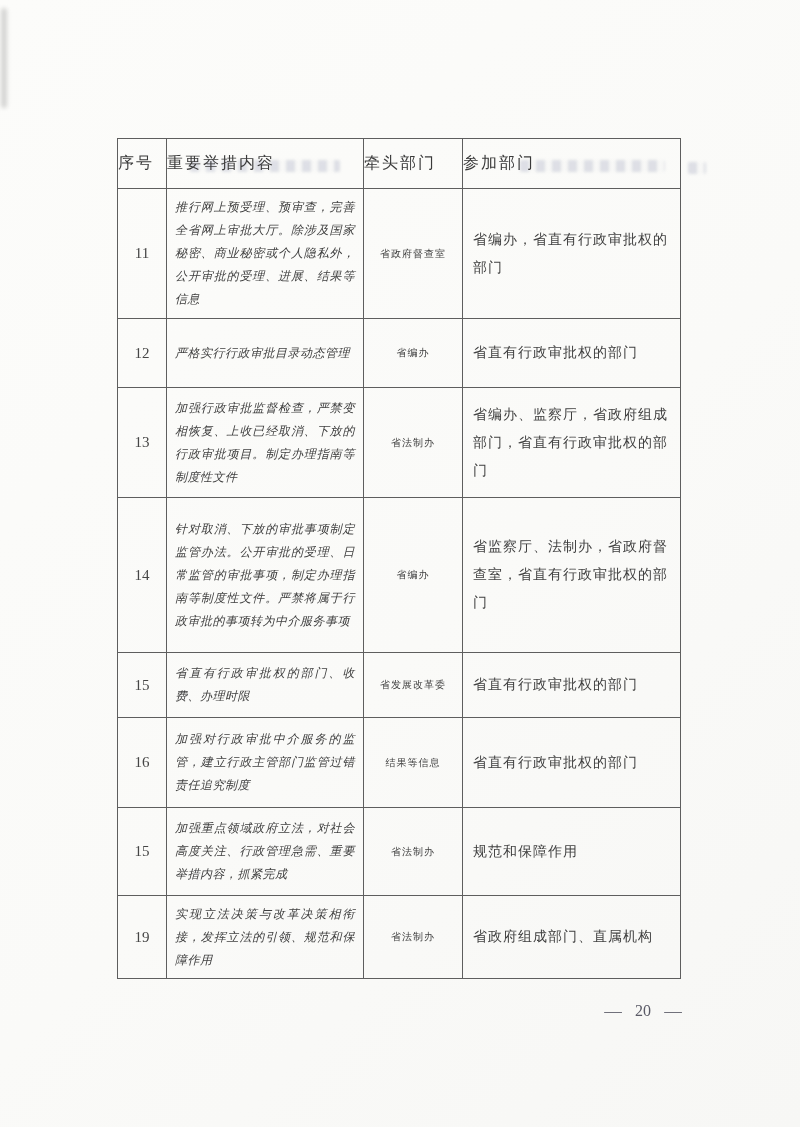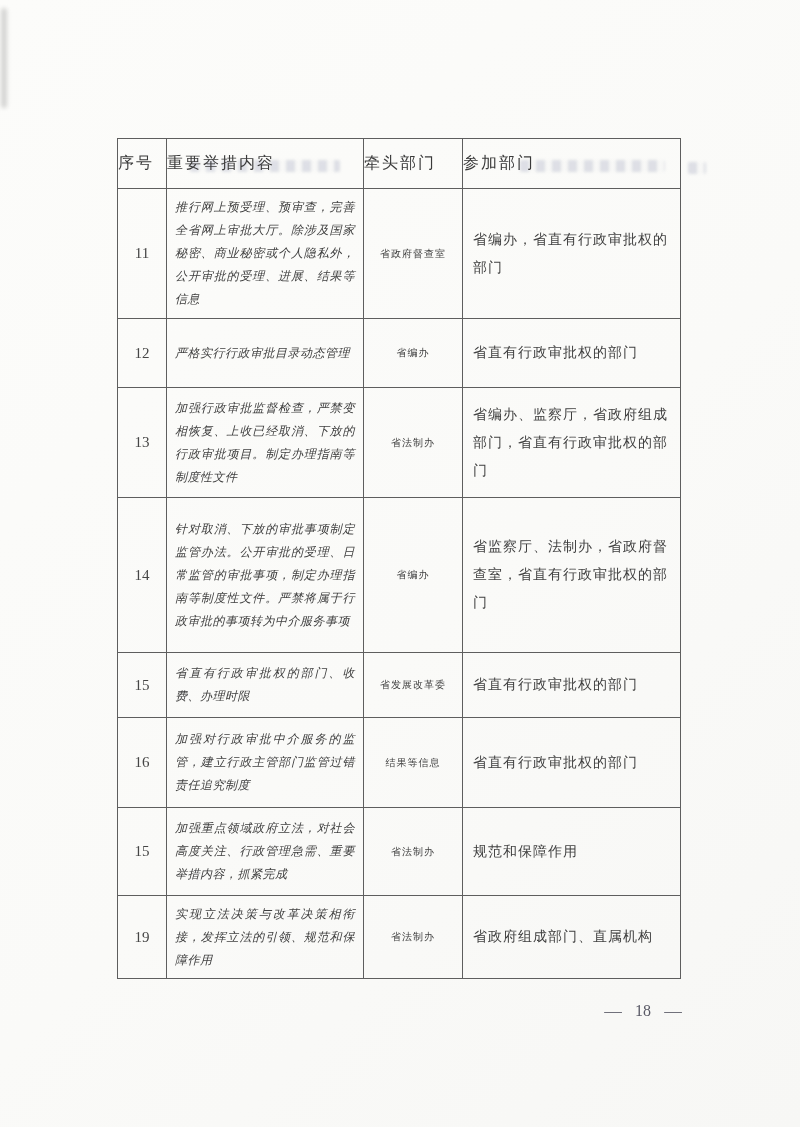--- a/index.html
+++ b/index.html
@@ -191,17 +191,17 @@
         <td class="cell-no">19</td>
         <td class="cell-content">实现立法决策与改革决策相衔接，发挥立法的引领、规范和保障作用</td>
         <td class="cell-lead">省法制办</td>
         <td class="cell-part">省政府组成部门、直属机构</td>
       </tr>
     </tbody>
   </table>
 
   <div class="page-number">
     <span class="dash">—</span>
-    <span>18</span>
+    <span>20</span>
     <span class="dash">—</span>
   </div>
 
 </div>
 
 </body></html>

